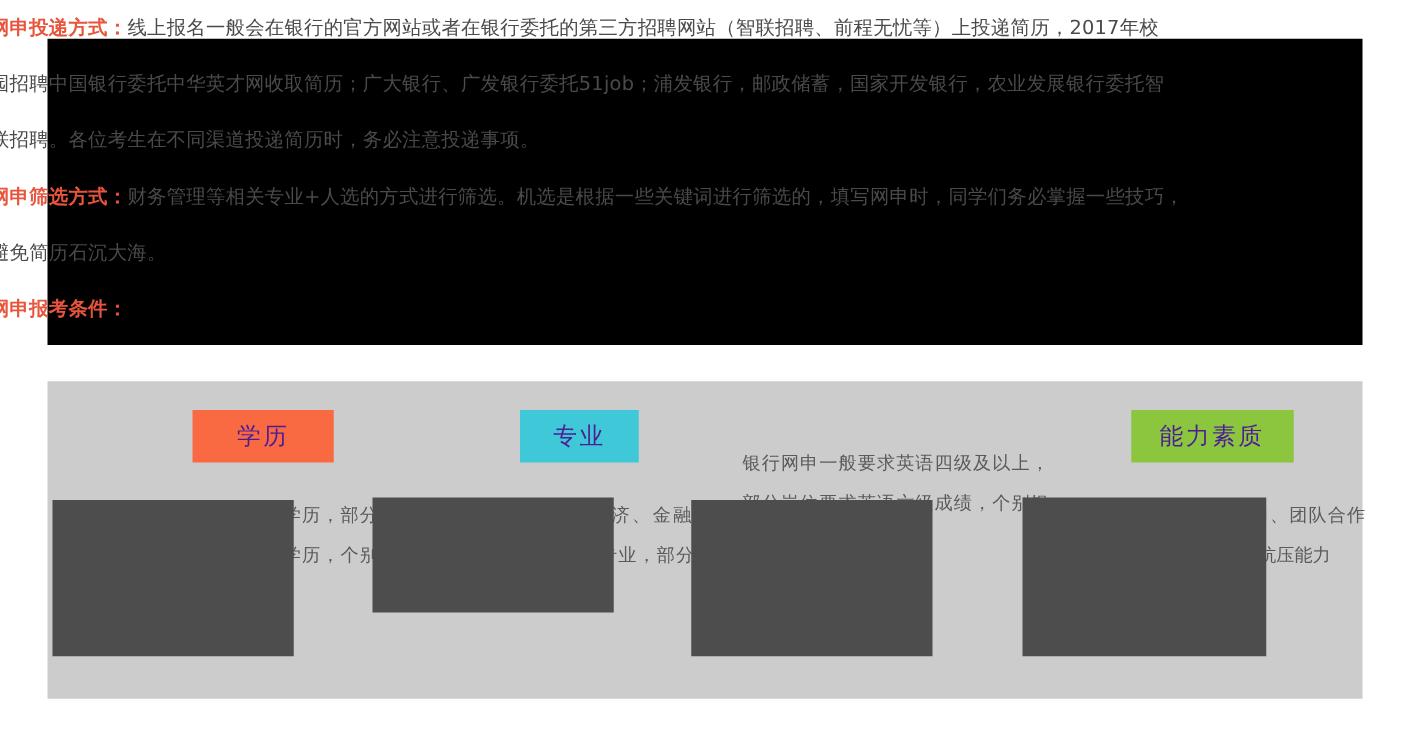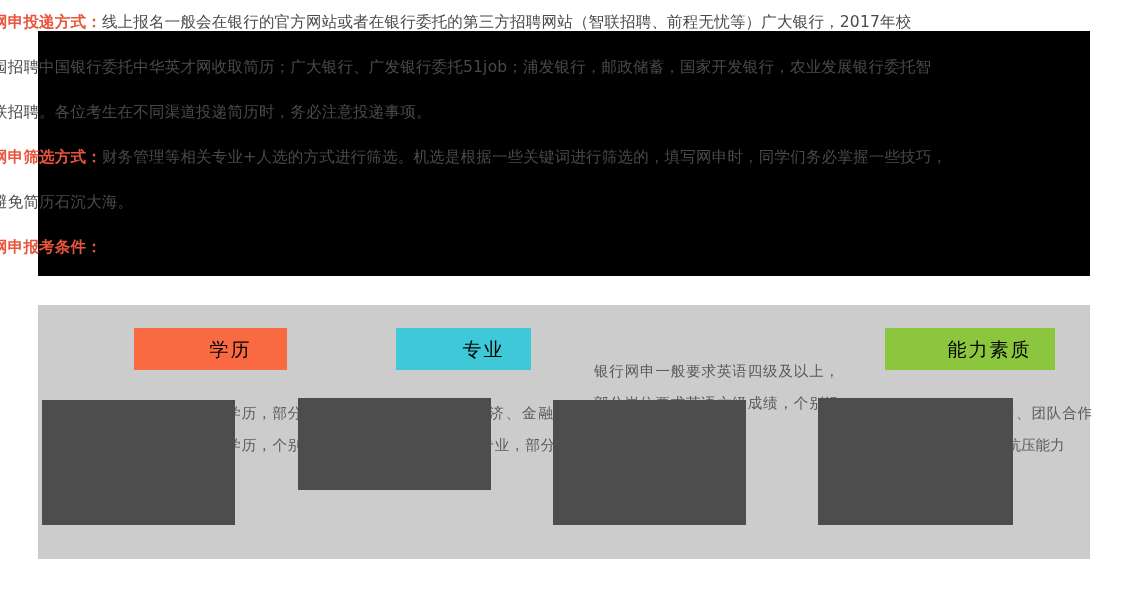--- a/index.html
+++ b/index.html
@@ -69,25 +69,24 @@
   #req-col-1 { left: 299px; }
   #req-col-2 { left: 552px; }
   #req-col-3 { left: 805px; }
 
   .req-badge {
     display: block;
     margin: 0 auto;
     height: 42px;
     line-height: 42px;
     text-align: center;
-    color: #000000;
+    color: #4c1d95;
     font-size: 19px;
     letter-spacing: 2px;
     white-space: nowrap;
-    padding-left: 40px;
   }
   #req-col-0 .req-badge { width: 113px; }
   #req-col-1 .req-badge { width: 95px; }
   #req-col-2 .req-badge { width: 113px; }
   #req-col-3 .req-badge { width: 130px; }
 
   .req-body {
     position: relative;
     margin-top: 27px;
     font-size: 14.5px;
@@ -110,21 +109,21 @@
   #redaction-1 { left: 298px; top: 398px; width: 193px; height: 92px;  }
   #redaction-2 { left: 553px; top: 400px; width: 193px; height: 125px; }
   #redaction-3 { left: 818px; top: 398px; width: 195px; height: 127px; }
 </style>
 </head>
 <body>
 
 <div id="article-block"></div>
 
 <p class="para" id="para-1">
-  <span class="ln"><span class="lead">网申投递方式：</span><span>线上报名一般会在银行的官方网站或者在银行委托的第三方招聘网站（智联招聘、前程无忧等）广大银行，2017年校</span></span>
+  <span class="ln"><span class="lead">网申投递方式：</span><span>线上报名一般会在银行的官方网站或者在银行委托的第三方招聘网站（智联招聘、前程无忧等）上投递简历，2017年校</span></span>
   <span class="ln">园招聘中国银行委托中华英才网收取简历；广大银行、广发银行委托51job；浦发银行，邮政储蓄，国家开发银行，农业发展银行委托智</span>
   <span class="ln">联招聘。各位考生在不同渠道投递简历时，务必注意投递事项。</span>
 </p>
 
 <p class="para" id="para-2">
   <span class="ln"><span class="lead">网申筛选方式：</span><span>财务管理等相关专业+人选的方式进行筛选。机选是根据一些关键词进行筛选的，填写网申时，同学们务必掌握一些技巧，</span></span>
   <span class="ln">避免简历石沉大海。</span>
 </p>
 
 <p class="para" id="para-3">

